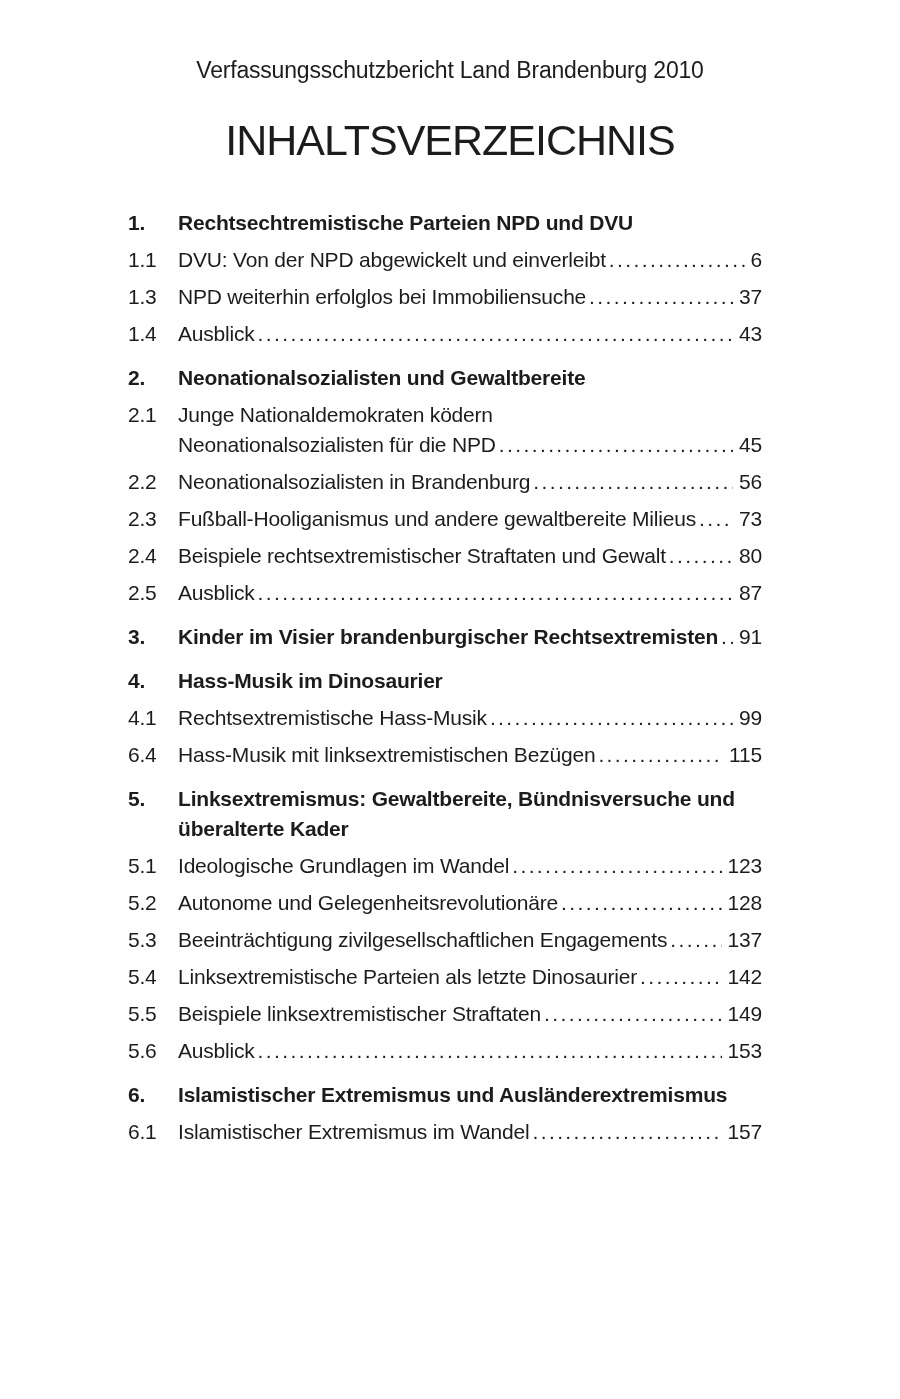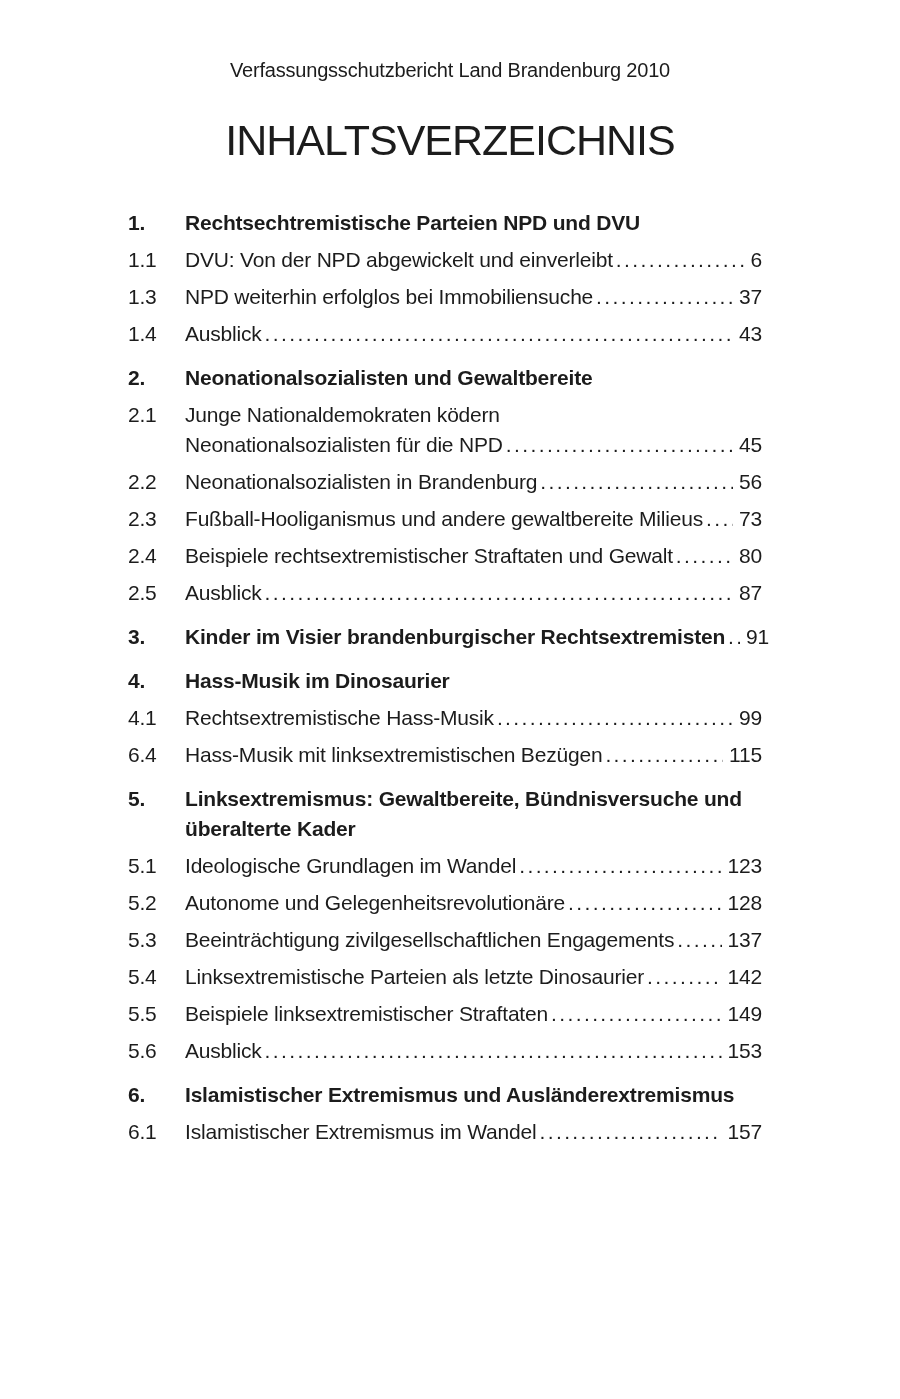--- a/index.html
+++ b/index.html
@@ -10,21 +10,21 @@
   body {
     width: 900px;
     height: 1399px;
     font-family: "Liberation Sans", sans-serif;
     color: #1c1c1c;
     overflow: hidden;
   }
   .page-header {
     padding-top: 58px;
     text-align: center;
-    font-size: 20px;
+    font-size: 23px;
     line-height: 24px;
     letter-spacing: -0.2px;
   }
   .page-title {
     margin-top: 34px;
     text-align: center;
     font-size: 43px;
     line-height: 48px;
     font-weight: 400;
     letter-spacing: -1px;
@@ -47,21 +47,20 @@
   .row.heading .num,
   .row.heading .text {
     font-weight: 700;
   }
   .num {
     flex: 0 0 50px;
   }
   .body {
     flex: 1;
     min-width: 0;
-    margin-left: 7px;
   }
   .line {
     display: flex;
     align-items: baseline;
   }
   .text {
     white-space: nowrap;
   }
   .dots {
     flex: 1;

